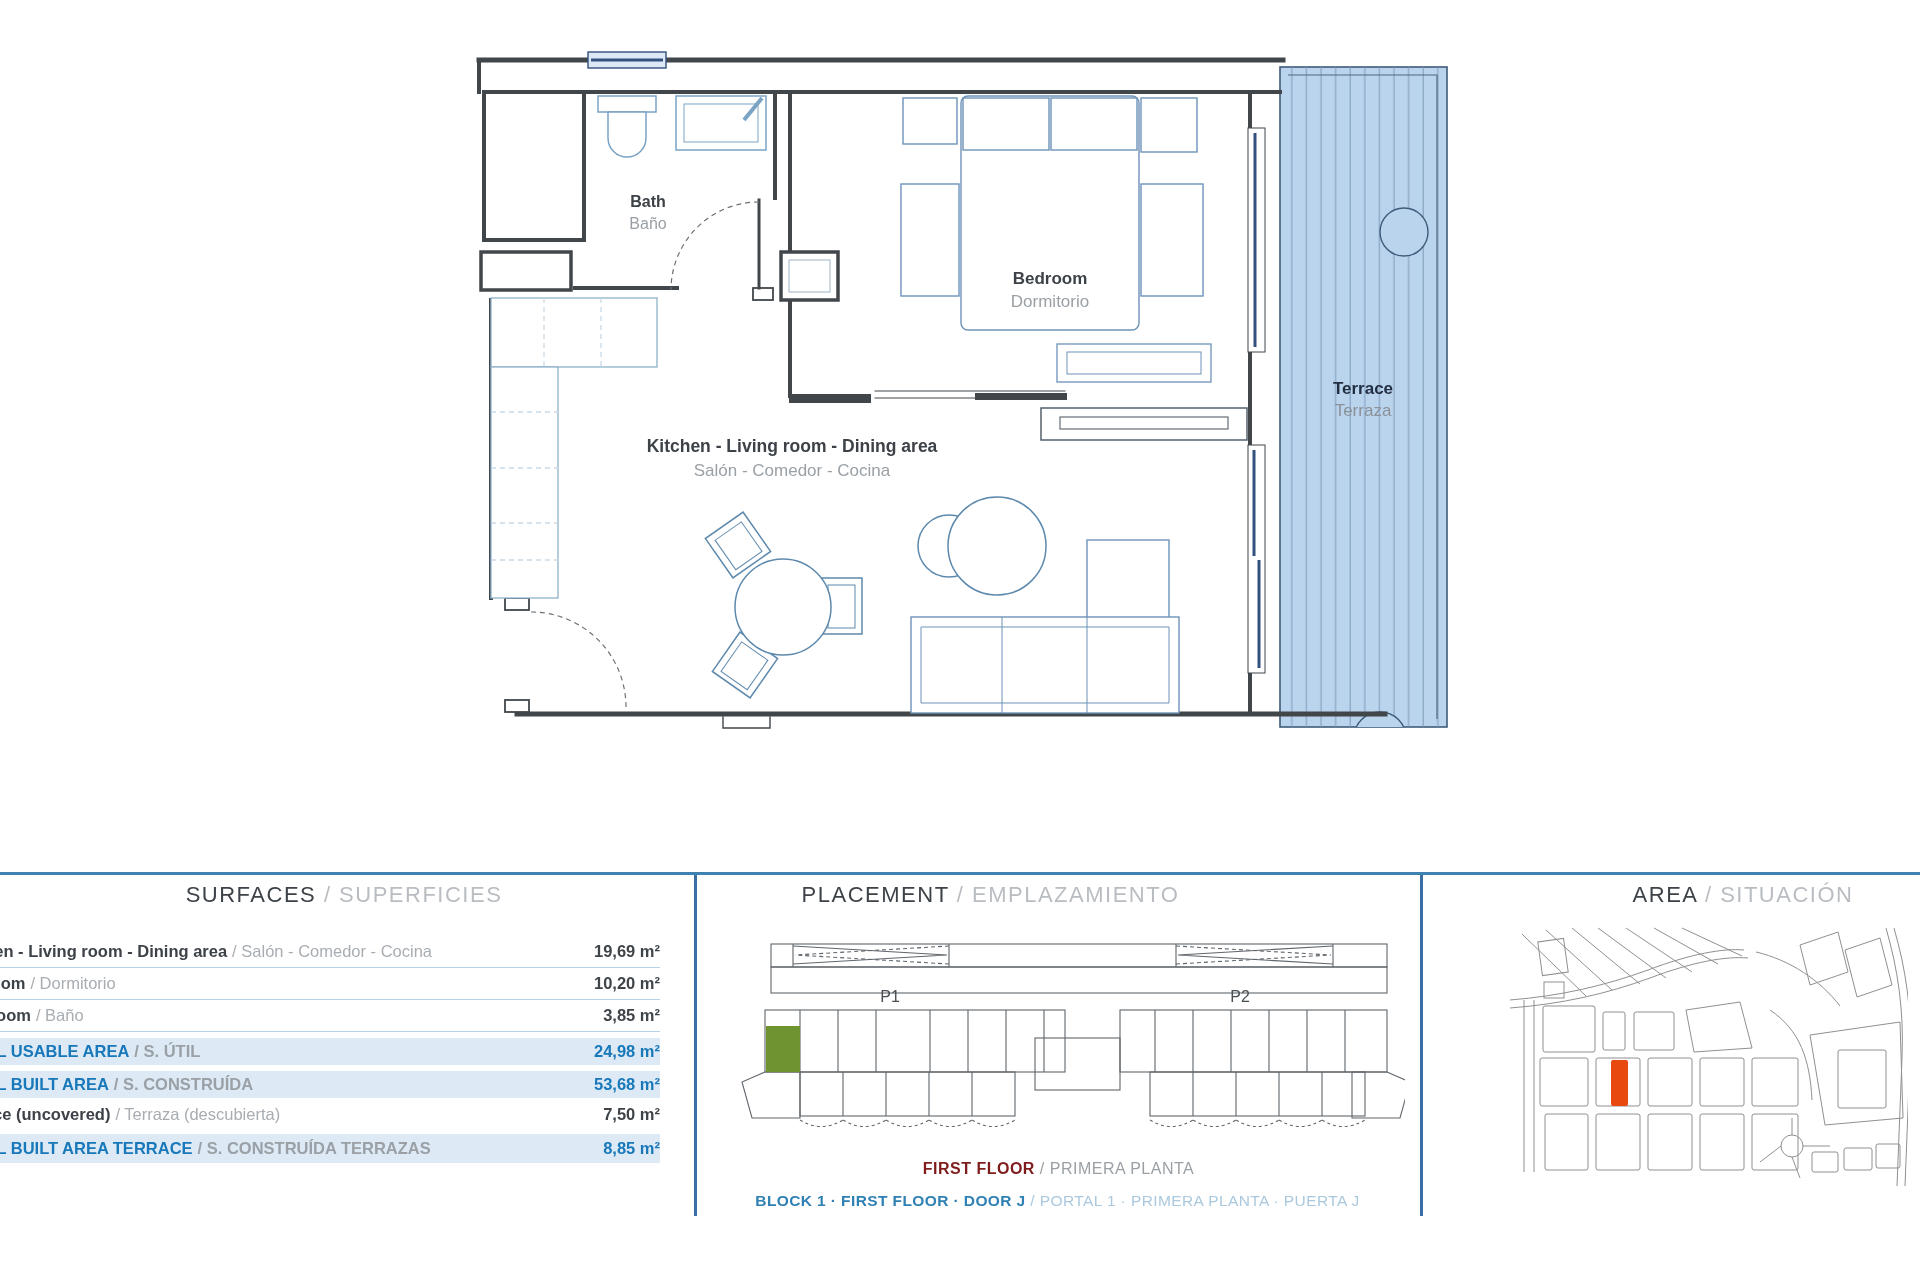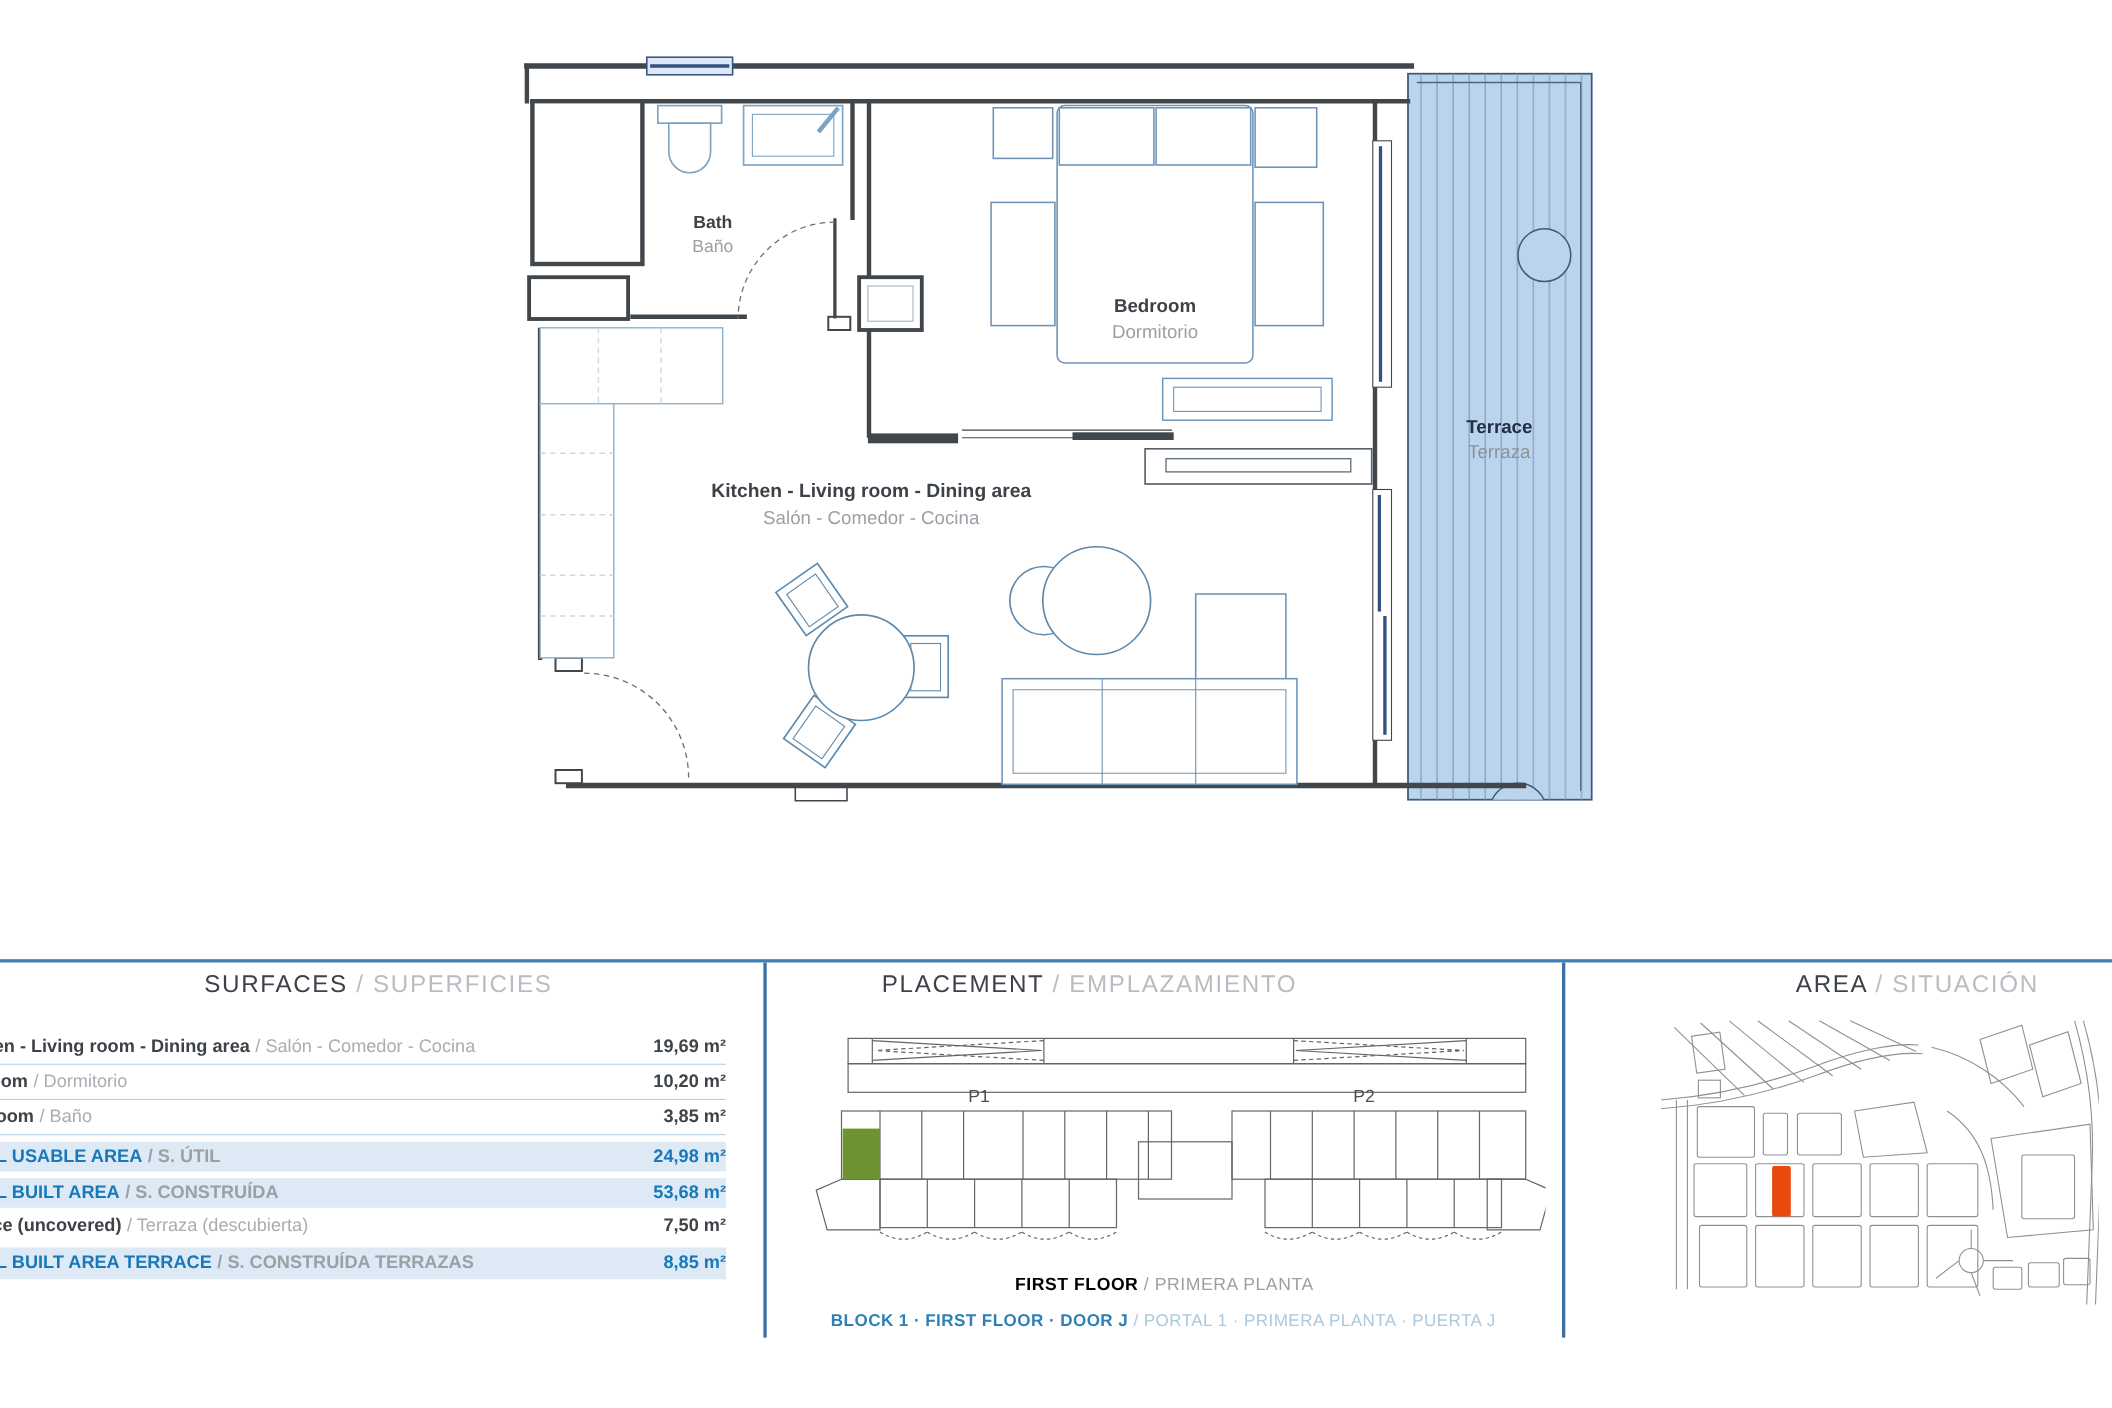--- a/index.html
+++ b/index.html
@@ -32,21 +32,21 @@
   .s-row.hl{background:#ddeaf5;height:27px;margin-top:6px;}
   .s-row.hl .t-en{color:#1878ba;}
   .s-row.hl .t-es{color:#9aa0a5;font-weight:700;}
   .s-row.hl .t-val{color:#1878ba;}
   .s-row.hl.last{margin-top:4px;height:29px;}
   .s-row.r6{height:32px;}
 
   
   .caption{white-space:nowrap;text-align:center;}
   #placement-caption-floor{left:697px;top:1160px;width:723px;font-size:16px;}
-  #placement-caption-floor .c-dark{font-weight:700;color:#000000;letter-spacing:.5px;}
+  #placement-caption-floor .c-dark{font-weight:700;color:#7f1d1d;letter-spacing:.5px;}
   #placement-caption-floor .c-gray{color:#9aa0a5;letter-spacing:.5px;}
   #placement-caption-floor .c-gray::before{content:" / ";}
   #placement-caption-unit{left:697px;top:1192px;width:721px;font-size:15.5px;}
   #placement-caption-unit .c-blue{font-weight:700;color:#2f80b4;letter-spacing:.4px;}
   #placement-caption-unit .c-lblue{color:#aac9de;letter-spacing:.4px;}
   #placement-caption-unit .c-lblue::before{content:" / ";}
 </style>
 </head>
 <body>
 

